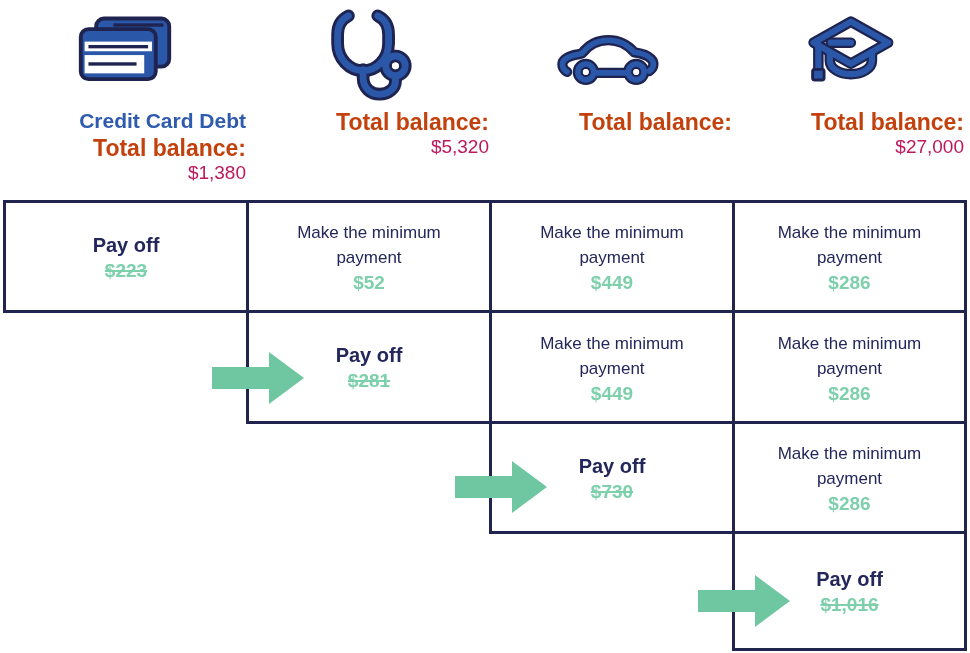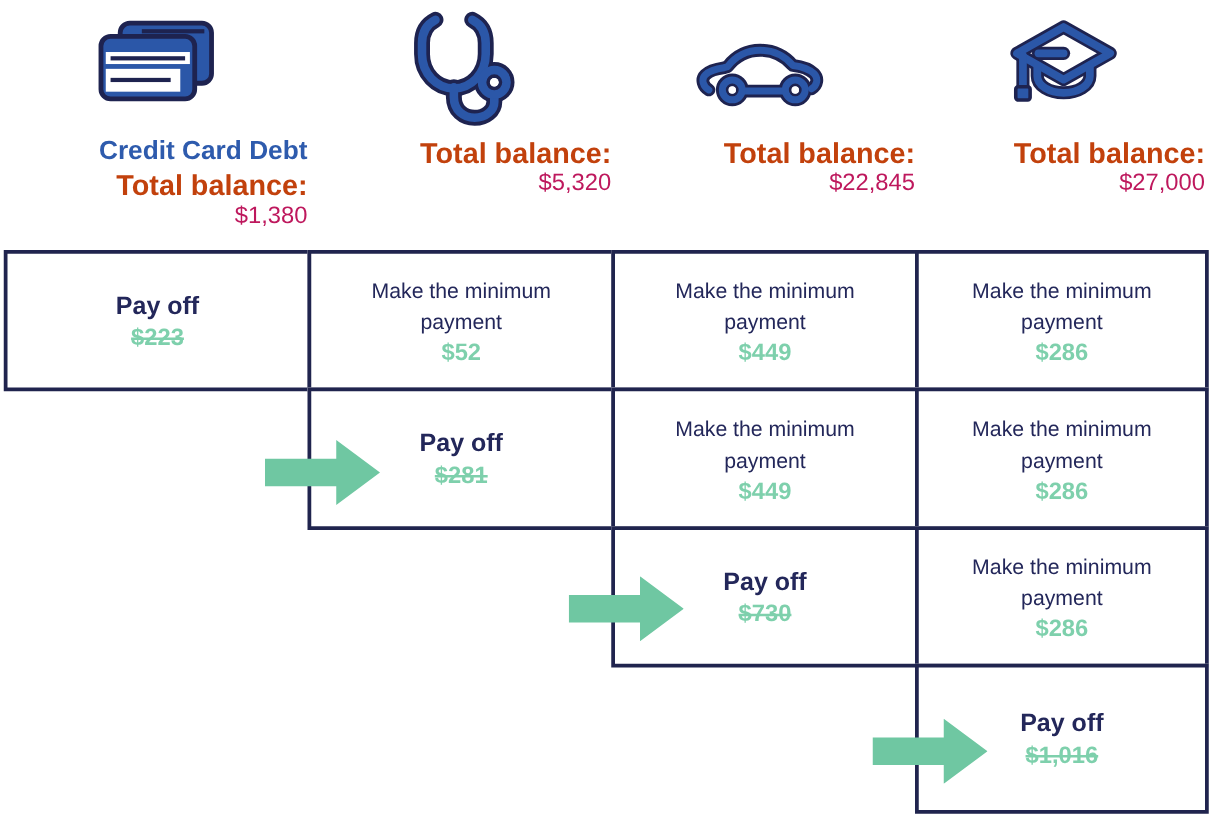--- a/index.html
+++ b/index.html
@@ -107,21 +107,20 @@
           <path d="M13,51 c-5,-3 -7,-9 -3,-13 3,-3 9,-5 16,-6 l3,-1 c7,-9 17,-14 28,-14 11,0 21,5 28,13 8,1 14,3 18,7 4,4 3,10 -2,13"></path>
           <path d="M44,52 h33"></path>
           <circle cx="33" cy="51" r="8.5"></circle>
           <circle cx="87" cy="51" r="8.5"></circle>
         </g>
         <circle cx="33" cy="51" r="3.2" fill="#ffffff"></circle>
         <circle cx="87" cy="51" r="3.2" fill="#ffffff"></circle>
       </svg>
     </div>
     <div class="balance-label">Total balance:</div>
-    <div class="balance">$22,845</div>
   </div>
 
   <div class="col-header h3">
     <div class="iconbox">
       <svg width="96" height="88" viewBox="0 0 100 92" aria-hidden="true">
         <g class="ic-navy" stroke-width="11">
           <polygon points="53,9 92,31 53,53 14,31"></polygon>
           <path d="M31,41 v9 c0,8 10,14 22,14 12,0 22,-6 22,-14 v-9"></path>
           <path d="M19,33 v30"></path>
           <path d="M53,31 h-21"></path>

